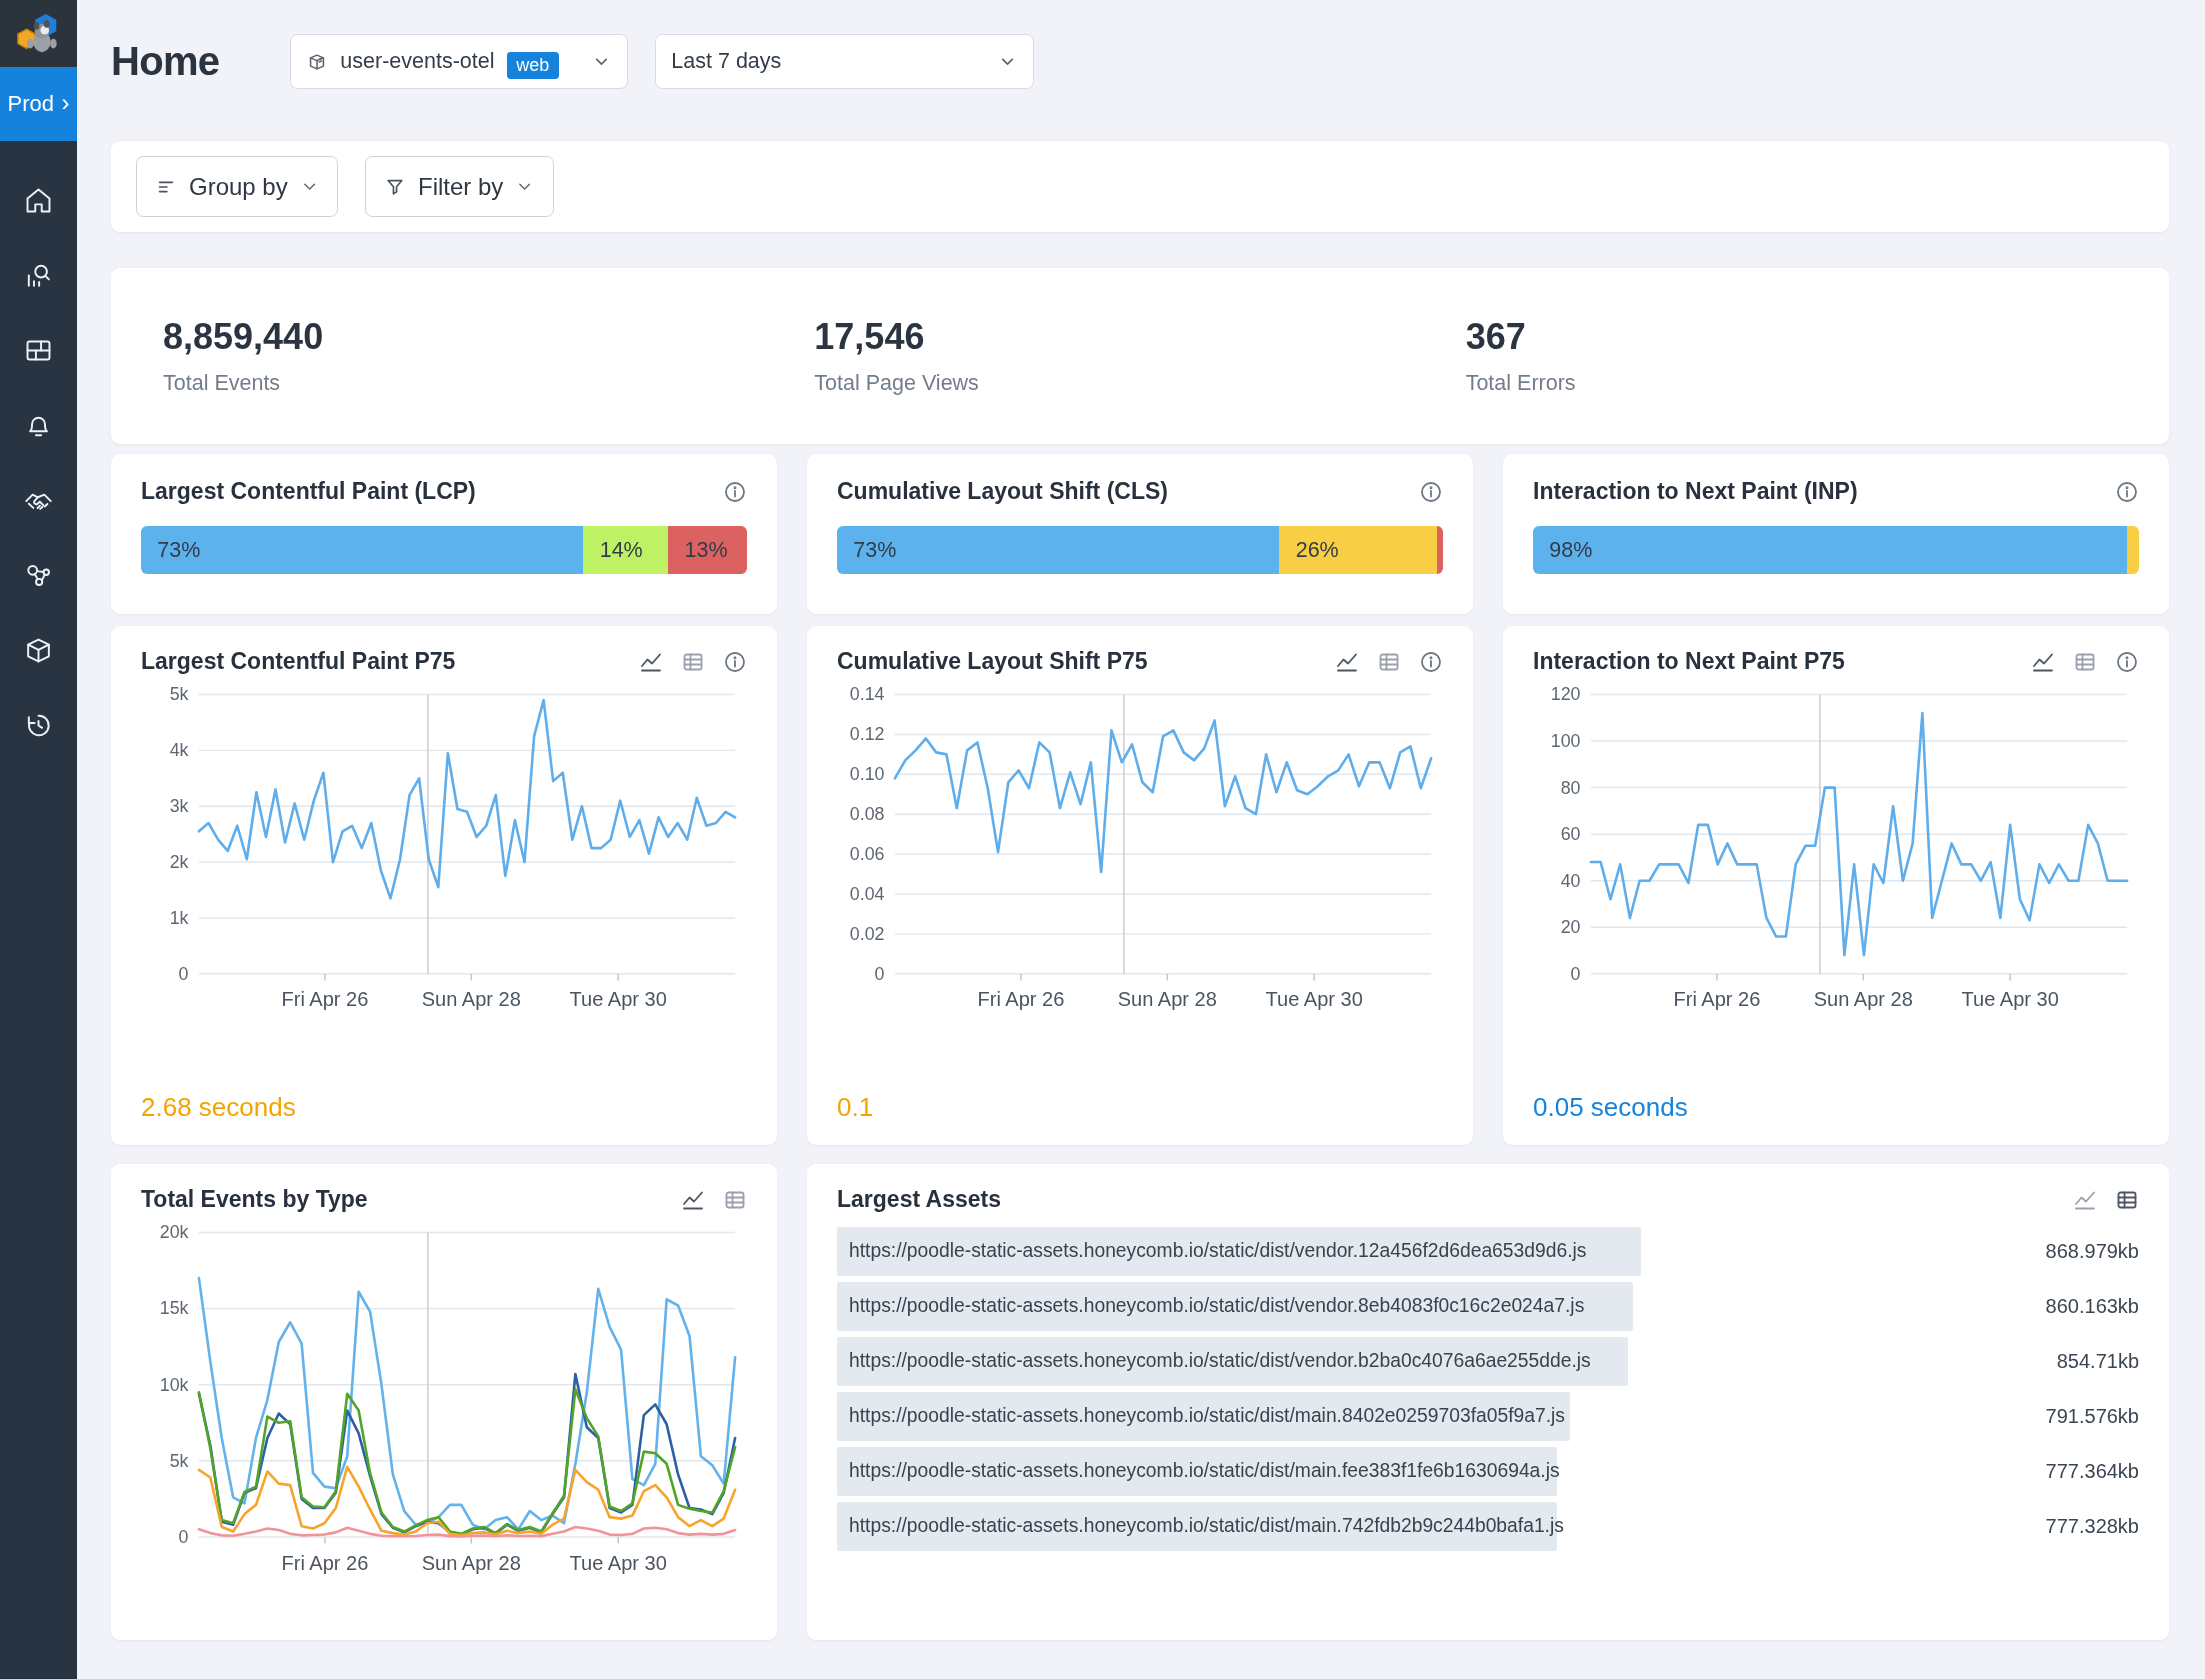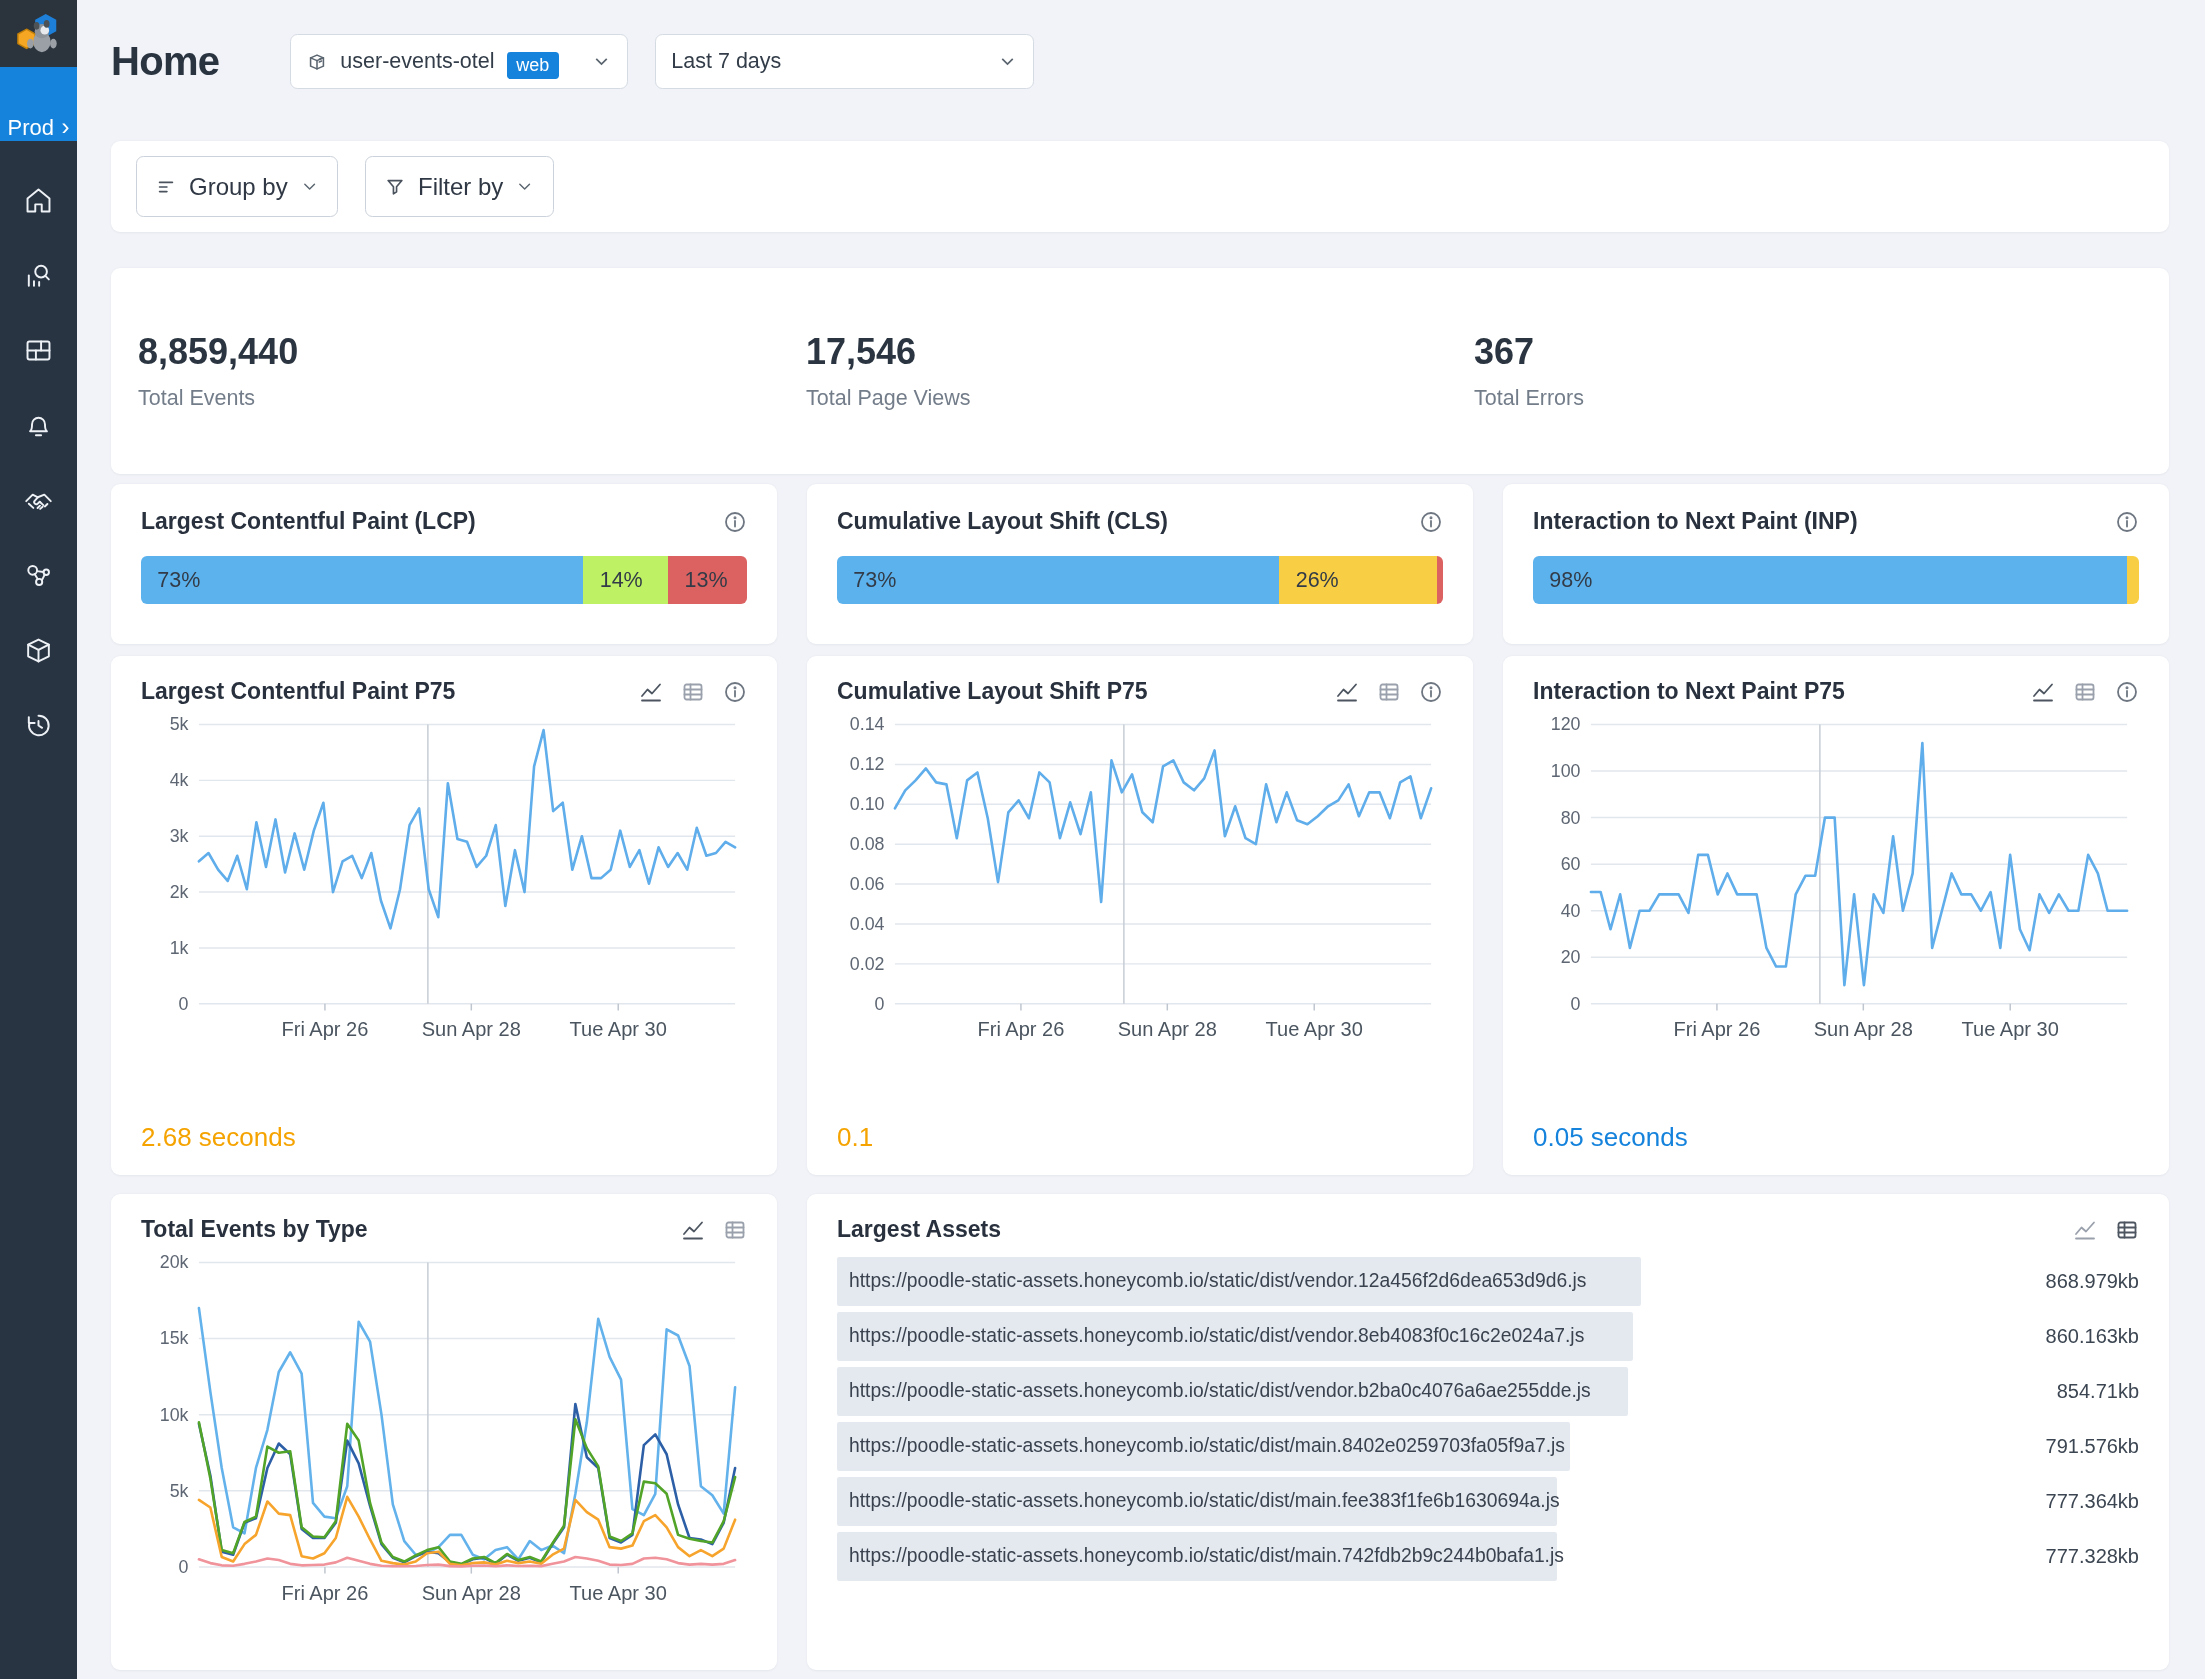--- a/index.html
+++ b/index.html
@@ -3,21 +3,21 @@
 <meta charset="utf-8">
 <style>
   * { margin:0; padding:0; box-sizing:border-box; }
   html,body { width:2205px; height:1679px; overflow:hidden;
     font-family:"Liberation Sans", sans-serif; background:#f1f3f8; color:#2b3541; }
   .app { display:flex; width:100%; height:100%; }
 
   
   .sidebar { width:77px; height:100%; background:#293443; flex:none; display:flex; flex-direction:column; }
   .logo { height:67px; background:#2b333d; display:flex; align-items:center; justify-content:center; cursor:pointer; }
-  .env { height:74px; background:#1583dc; color:#fff; font-size:22px; display:flex; align-items:flex-end; justify-content:center; gap:7.4px; cursor:pointer; }
+  .env { height:74px; background:#1583dc; color:#fff; font-size:22px; display:flex; align-items:center; justify-content:center; gap:7.4px; cursor:pointer; }
   .env .chev { font-size:24px; margin-top:-2.2px; }
   .nav { display:flex; flex-direction:column; align-items:center; padding-top:22px; }
   .nav-item { width:77px; height:75px; display:flex; align-items:center; justify-content:center; cursor:pointer; }
   .nav-item svg { width:31px; height:31px; stroke:#eef2f6; stroke-width:1.5; fill:none; stroke-linecap:round; stroke-linejoin:round; }
 
   
   .main { flex:1; display:flex; flex-direction:column; }
   .topbar { height:123px; display:flex; align-items:center; padding-left:34px; flex:none; }
   h1.page-title { font-size:40px; font-weight:800; color:#2a3440; letter-spacing:-0.7px; }
   .select { background:#fff; border:1.5px solid #d5dbe3; border-radius:7.4px; height:55px;
@@ -30,21 +30,21 @@
 
   .content { padding:0 37px 0 34px; flex:1; }
   .card { background:#fff; border-radius:9px; box-shadow:0 0.7px 2.2px rgba(40,50,70,.06); }
 
   .toolbar-card { margin-top:18px; height:91px; display:flex; align-items:center; padding:0 25px; gap:27px; }
   .btn { background:#fff; border:1.5px solid #cbd2db; border-radius:7.4px; height:61px; padding:0 18px;
     display:flex; align-items:center; gap:12px; font-size:24px; color:#2f3844; font-family:inherit; cursor:pointer; }
   .btn svg { width:22px; height:22px; stroke:#4a525d; stroke-width:1.8; fill:none; stroke-linecap:round; stroke-linejoin:round; }
   .btn svg.chev { width:19.3px; height:19.3px; stroke:#5b6570; }
 
-  .stats-card { margin-top:36px; height:206px; display:grid; grid-template-columns:1fr 1fr 1fr; align-content:center; padding:0 27px; }
+  .stats-card { margin-top:36px; height:176px; display:grid; grid-template-columns:1fr 1fr 1fr; align-content:center; padding:0 52px; }
   .stat-value { font-size:36px; font-weight:700; color:#2b3541; }
   .stat-label { font-size:21.5px; color:#737d8a; margin-top:13.4px; }
 
   .row { display:flex; gap:30px; }
   .vitals-row { margin-top:10px; height:160px; }
   .vital-card { flex:1; padding:24px 30px 0; }
   .card-head { display:flex; align-items:center; justify-content:space-between; }
   .card-title { font-size:23px; font-weight:700; color:#28313d; }
   .head-icons { display:flex; align-items:center; gap:18px; }
   .head-icons svg { width:24px; height:24px; fill:none; stroke-width:1.8; stroke-linecap:round; stroke-linejoin:round; cursor:pointer; }

